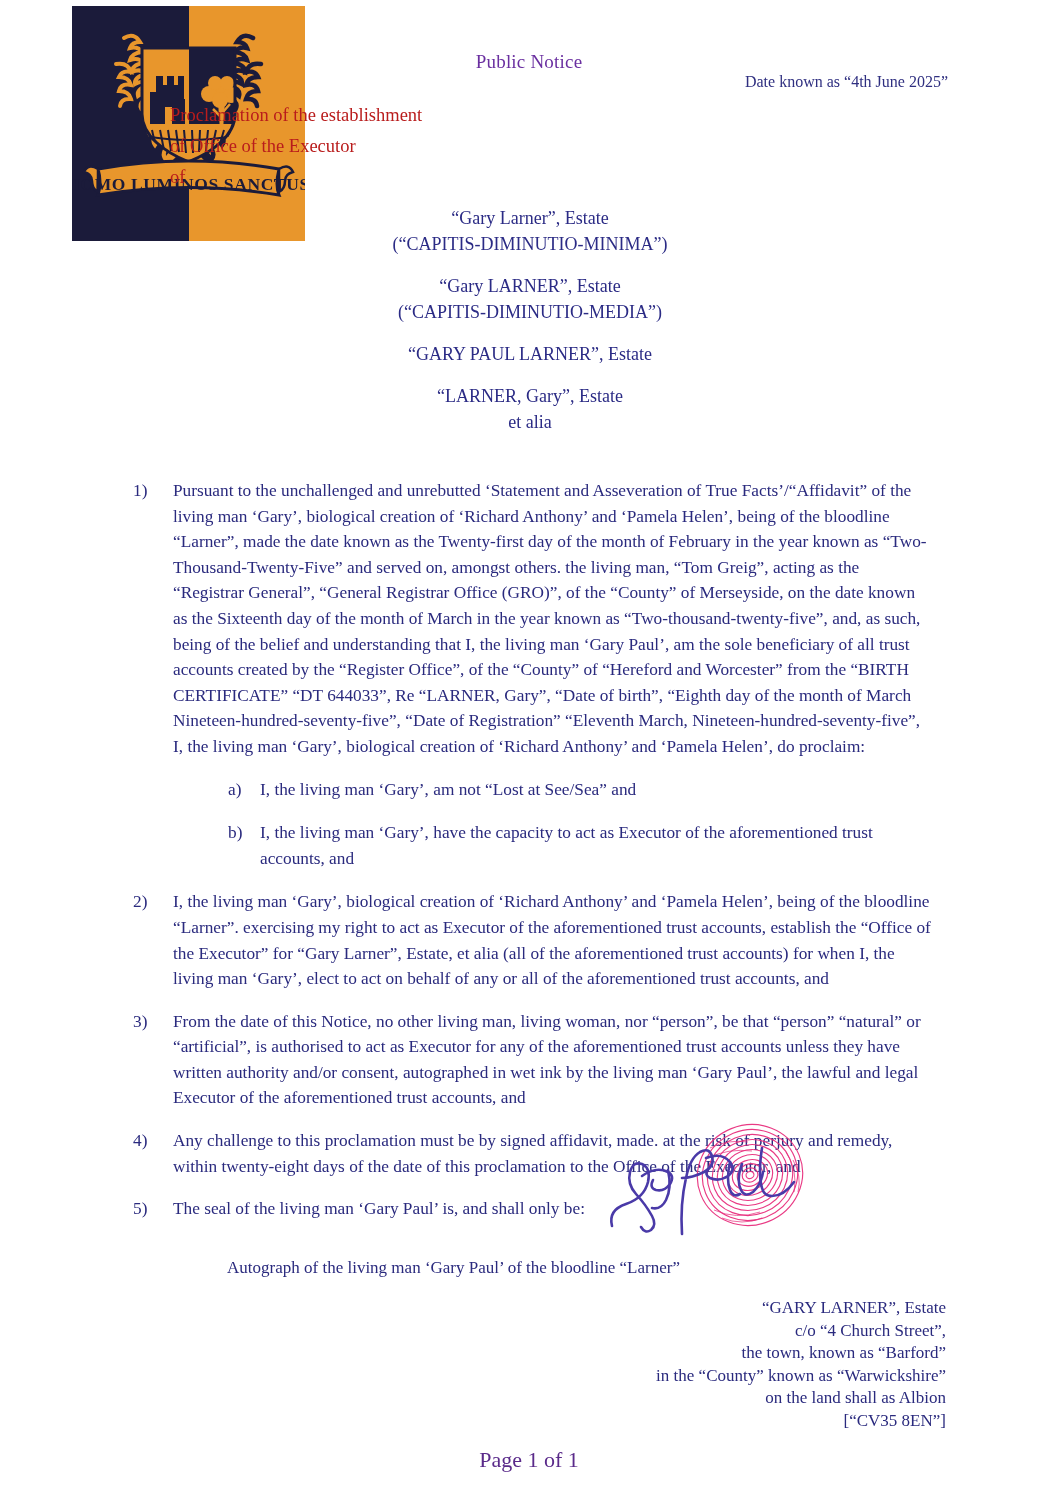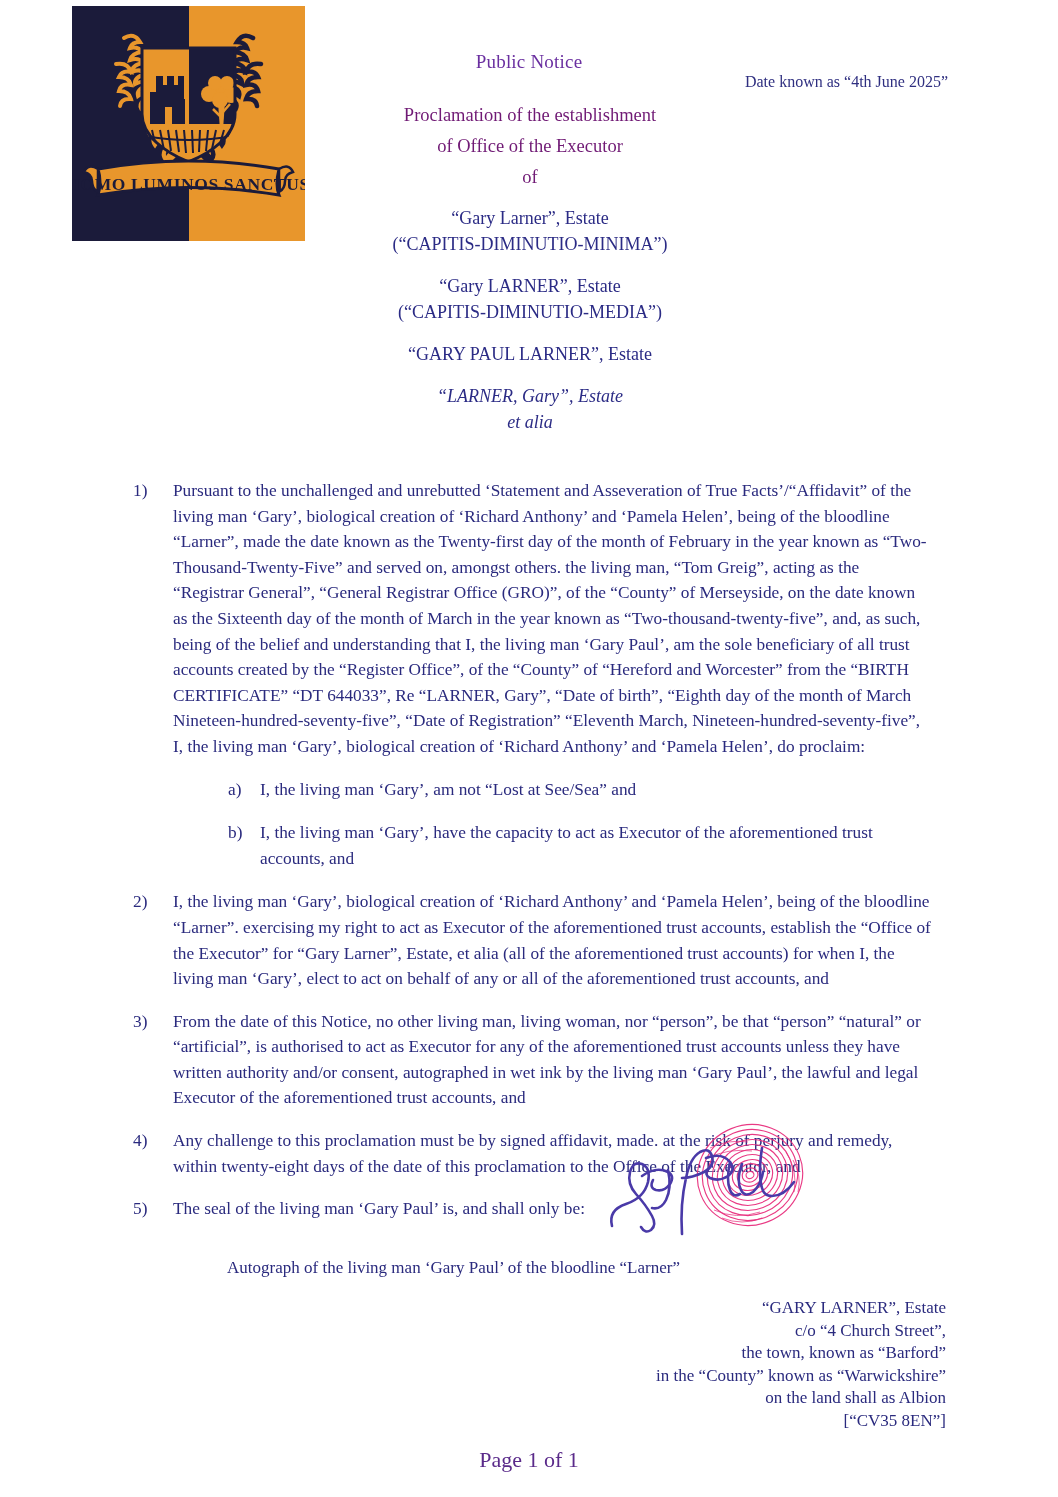--- a/index.html
+++ b/index.html
@@ -60,38 +60,37 @@
     right: 110px; top: 73px;
     font-size: 16px;
     color: #2f2f80;
     white-space: nowrap;
   }
 
   .title-block {
     position: absolute;
     left: 170px; top: 100px;
     width: 720px;
-    text-align: center;
     font-size: 18.5px;
-    color: #701a75;
+    color: #b91c1c;
     line-height: 31px;
   }
   .title-block .tline { display: block; }
 
   .names-block {
     position: absolute;
     left: 170px; top: 205px;
     width: 720px;
     text-align: center;
     font-size: 18px;
     color: #2b2b85;
     line-height: 26px;
   }
   .names-group { margin-bottom: 16px; }
-  .names-group:last-child { margin-bottom: 0; font-style: italic; }
+  .names-group:last-child { margin-bottom: 0; }
   .names-group .nl { display: block; }
 
   
   .body-list {
     position: absolute;
     left: 133px; top: 478px;
     width: 800px;
     font-size: 17.3px;
     line-height: 25.6px;
     color: #2a2a7e;

